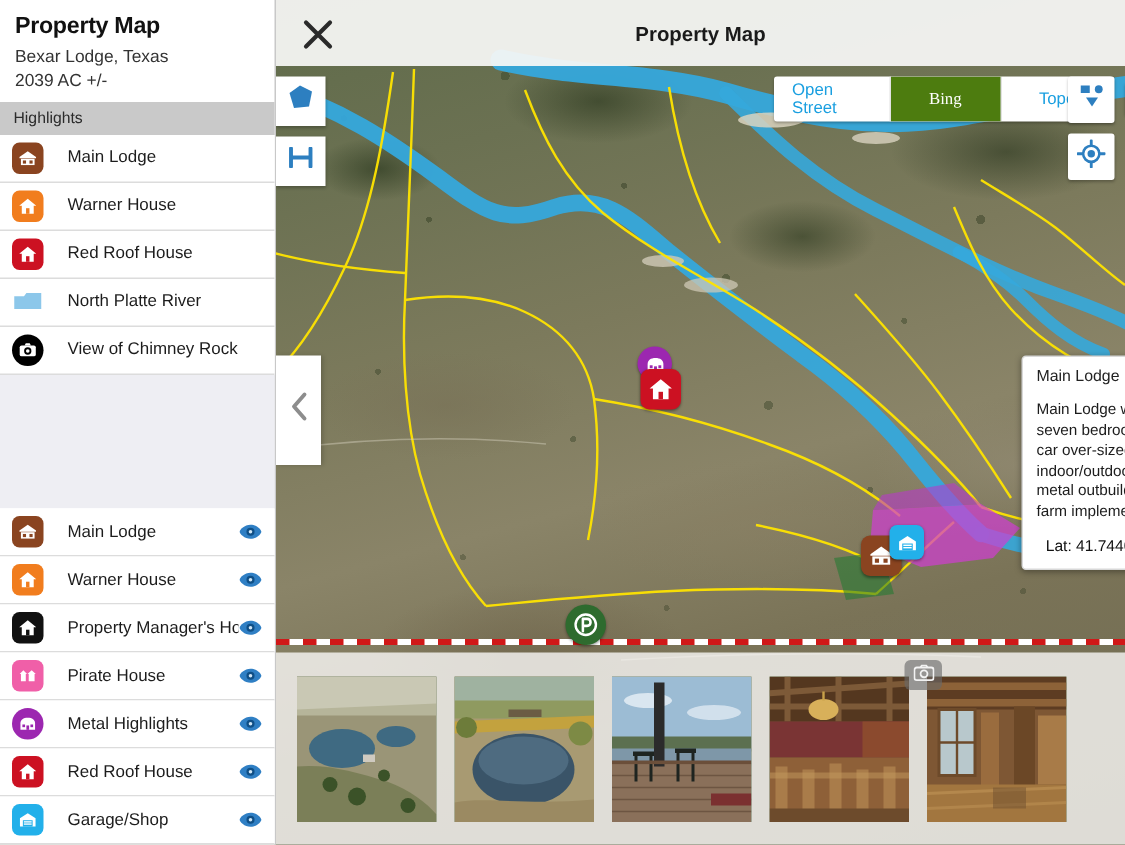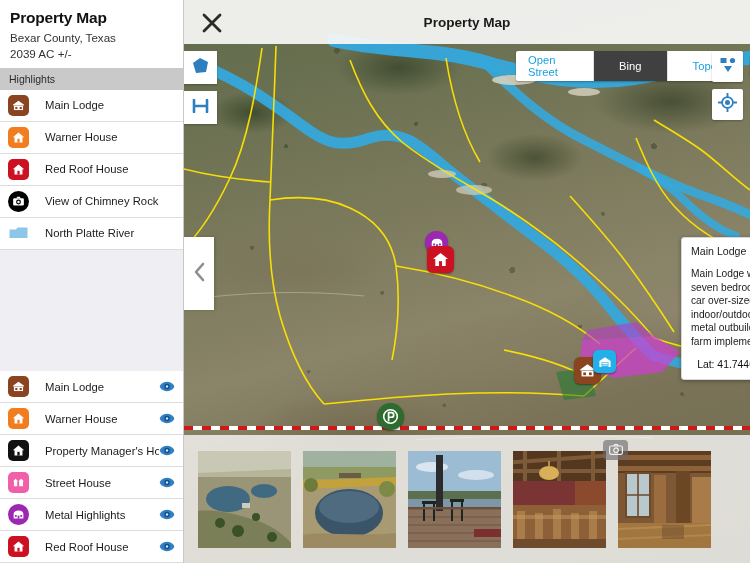--- a/index.html
+++ b/index.html
@@ -104,21 +104,21 @@
   .seg {
     display:flex; background:#fff; border-radius:2px; overflow:hidden;
     box-shadow:0 1px 2px rgba(0,0,0,.30);
   }
   .seg .s {
     font-size:11.2px; color:#1a9fe0; padding:0 12px; height:30px;
     display:flex; align-items:center; justify-content:center; cursor:pointer;
     min-width:74px; border-right:1px solid #e2e2e2;
   }
   .seg .s:last-child { border-right:none; }
-  .seg .s.on { background:#404040; color:#fff; }
+  .seg .s.on { background:#4d7c0f; color:#fff;font-family:Liberation Serif, serif; }
 
   .dd {
     margin-left:8px; width:131px; height:22px; background:#fff; border-radius:2px;
     display:flex; align-items:center; padding:0 8px; font-size:11px; color:#9a9a9a;
     box-shadow:0 1px 2px rgba(0,0,0,.30); cursor:pointer;
   }
 
   
   .ltools { position:absolute; left:0; top:51px; z-index:20; }
   .tbtn {
@@ -170,21 +170,21 @@
   .cam-holder { position:absolute; right:122px; top:440px; z-index:19; }
 </style>
 </head>
 <body>
 
 <div class="app">
 
   <aside class="sidebar">
     <div class="prop-header">
       <div class="prop-title">Property Map</div>
-      <div class="prop-sub">Bexar County, Texas</div>
+      <div class="prop-sub">Bexar Lodge, Texas</div>
       <div class="prop-sub" style="margin-top:1px">2039 AC +/-</div>
     </div>
 
     <div class="sec-head">Highlights</div>
     <div class="rows" id="highlights-rows">
   <div class="row">
     <span class="mk" style="background:#8a4420;color:#8a4420">
             <svg width="13" height="13" viewBox="0 0 16 16">
               <path d="M1.2,7 L8,2.2 L14.8,7 L14.8,8 L1.2,8 Z" fill="#fff"></path>
               <rect x="2.4" y="8.4" width="11.2" height="5.2" fill="#fff"></rect>
@@ -206,37 +206,37 @@
   <div class="row">
     <span class="mk" style="background:#cc1122;color:#cc1122">
             <svg width="13" height="13" viewBox="0 0 16 16">
               <path d="M8,1.8 L15,7.6 L12.9,7.6 L12.9,14.2 L3.1,14.2 L3.1,7.6 L1,7.6 Z" fill="#fff"></path>
               <rect x="6.6" y="9.6" width="2.8" height="4.6" fill="currentColor"></rect>
             </svg>
           </span>
     <span class="lbl">Red Roof House</span>
   </div>
   <div class="row">
+    <span class="flat-blue">
+            <svg width="19" height="14" viewBox="0 0 19 14">
+              <path d="M0.5,3.5 L7,3.5 L8.6,1.4 L18.5,1.4 L18.5,12 L0.5,12 Z" fill="#8cc7ea"></path>
+            </svg>
+          </span>
+    <span class="lbl">North Platte River</span>
+  </div>
+  <div class="row">
     <span class="mk circ" style="background:#000000;color:#000000">
             <svg width="13" height="13" viewBox="0 0 16 16">
               <rect x="1.4" y="4" width="13.2" height="9" rx="1.6" fill="#fff"></rect>
               <path d="M5.4,4 L6.4,2.2 L9.6,2.2 L10.6,4" fill="#fff"></path>
               <circle cx="8" cy="8.6" r="3" fill="currentColor"></circle>
               <circle cx="8" cy="8.6" r="1.5" fill="#fff"></circle>
             </svg>
           </span>
     <span class="lbl">View of Chimney Rock</span>
-  </div>
-  <div class="row">
-    <span class="flat-blue">
-            <svg width="19" height="14" viewBox="0 0 19 14">
-              <path d="M0.5,3.5 L7,3.5 L8.6,1.4 L18.5,1.4 L18.5,12 L0.5,12 Z" fill="#8cc7ea"></path>
-            </svg>
-          </span>
-    <span class="lbl">North Platte River</span>
   </div>
       </div>
 
     <div class="gap-fill"></div>
 
     <div class="rows legend-rows" id="legend-rows">
   <div class="row">
     <span class="mk" style="background:#8a4420;color:#8a4420">
             <svg width="13" height="13" viewBox="0 0 16 16">
               <path d="M1.2,7 L8,2.2 L14.8,7 L14.8,8 L1.2,8 Z" fill="#fff"></path>
@@ -286,21 +286,21 @@
             </svg>
           </span>
   </div>
   <div class="row">
     <span class="mk" style="background:#f05fa8;color:#f05fa8">
             <svg width="13" height="13" viewBox="0 0 16 16">
               <path d="M4.4,3.4 L7.4,6.6 L6.4,6.6 L6.4,12.6 L2.4,12.6 L2.4,6.6 L1.4,6.6 Z" fill="#fff"></path>
               <path d="M11.2,3.4 L14.6,6.6 L13.6,6.6 L13.6,12.6 L8.8,12.6 L8.8,6.6 L7.8,6.6 Z" fill="#fff"></path>
             </svg>
           </span>
-    <span class="lbl">Street House</span>
+    <span class="lbl">Pirate House</span>
     <span class="eye">
             <svg width="16" height="11" viewBox="0 0 16 11">
               <path d="M8,0.8 C12,0.8 15.2,4 15.2,5.5 C15.2,7 12,10.2 8,10.2 C4,10.2 0.8,7 0.8,5.5 C0.8,4 4,0.8 8,0.8 Z" fill="#2f7fc4"></path>
               <circle cx="8" cy="5.5" r="2.7" fill="#0f4f86"></circle>
               <circle cx="8" cy="5.5" r="1.2" fill="#cfe6f7"></circle>
             </svg>
           </span>
   </div>
   <div class="row">
     <span class="mk circ" style="background:#9c27b0;color:#9c27b0">
@@ -321,20 +321,38 @@
           </span>
   </div>
   <div class="row">
     <span class="mk" style="background:#cc1122;color:#cc1122">
             <svg width="13" height="13" viewBox="0 0 16 16">
               <path d="M8,1.8 L15,7.6 L12.9,7.6 L12.9,14.2 L3.1,14.2 L3.1,7.6 L1,7.6 Z" fill="#fff"></path>
               <rect x="6.6" y="9.6" width="2.8" height="4.6" fill="currentColor"></rect>
             </svg>
           </span>
     <span class="lbl">Red Roof House</span>
+    <span class="eye">
+            <svg width="16" height="11" viewBox="0 0 16 11">
+              <path d="M8,0.8 C12,0.8 15.2,4 15.2,5.5 C15.2,7 12,10.2 8,10.2 C4,10.2 0.8,7 0.8,5.5 C0.8,4 4,0.8 8,0.8 Z" fill="#2f7fc4"></path>
+              <circle cx="8" cy="5.5" r="2.7" fill="#0f4f86"></circle>
+              <circle cx="8" cy="5.5" r="1.2" fill="#cfe6f7"></circle>
+            </svg>
+          </span>
+  </div>
+  <div class="row">
+    <span class="mk" style="background:#22b0ea;color:#22b0ea">
+            <svg width="13" height="13" viewBox="0 0 16 16">
+              <path d="M1.6,6.8 L8,2.6 L14.4,6.8 L14.4,13.6 L1.6,13.6 Z" fill="#fff"></path>
+              <rect x="4" y="8.4" width="8" height="5.2" fill="currentColor"></rect>
+              <rect x="4.8" y="9.2" width="6.4" height="1.1" fill="#fff"></rect>
+              <rect x="4.8" y="11" width="6.4" height="1.1" fill="#fff"></rect>
+            </svg>
+          </span>
+    <span class="lbl">Garage/Shop</span>
     <span class="eye">
             <svg width="16" height="11" viewBox="0 0 16 11">
               <path d="M8,0.8 C12,0.8 15.2,4 15.2,5.5 C15.2,7 12,10.2 8,10.2 C4,10.2 0.8,7 0.8,5.5 C0.8,4 4,0.8 8,0.8 Z" fill="#2f7fc4"></path>
               <circle cx="8" cy="5.5" r="2.7" fill="#0f4f86"></circle>
               <circle cx="8" cy="5.5" r="1.2" fill="#cfe6f7"></circle>
             </svg>
           </span>
   </div>
       </div>
   </aside>

